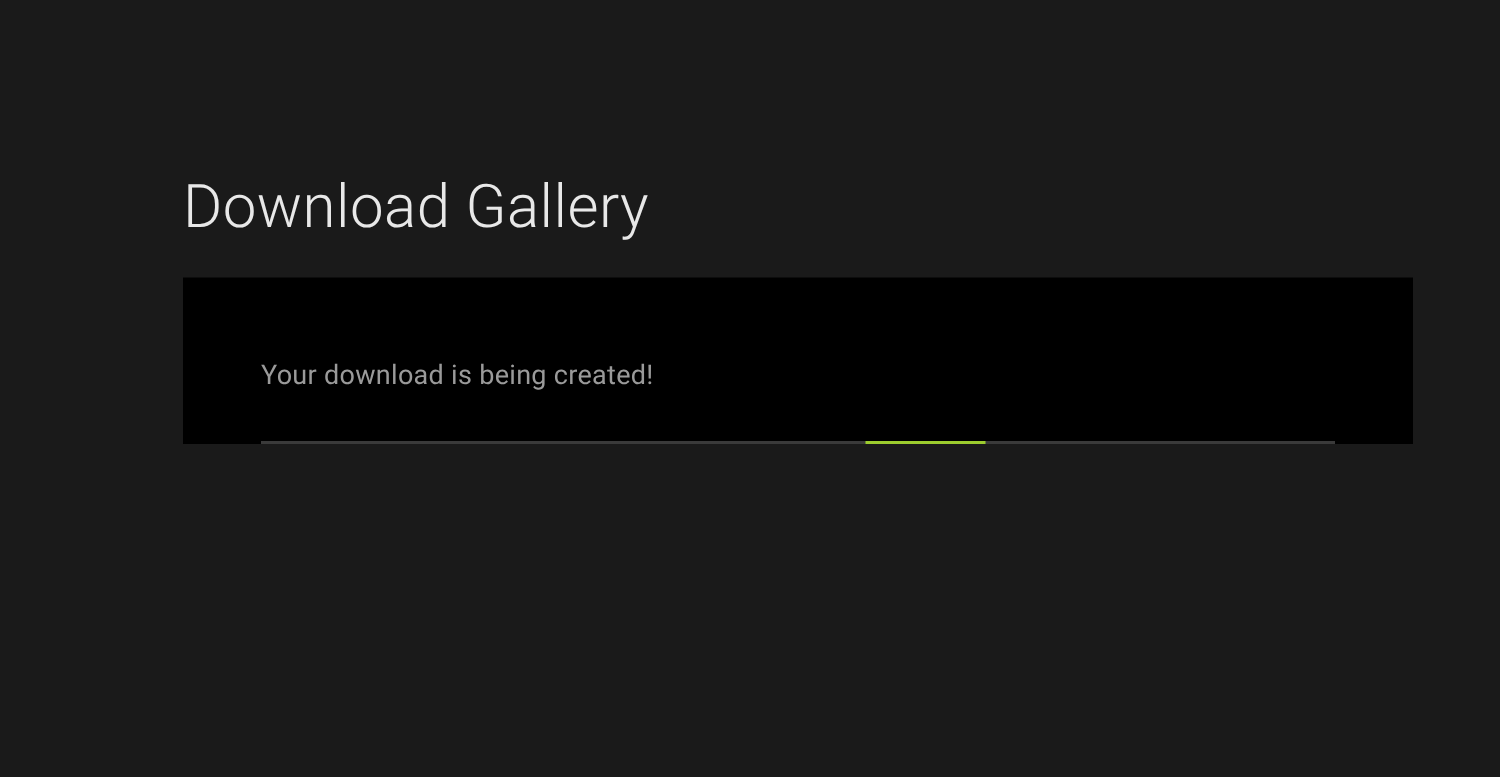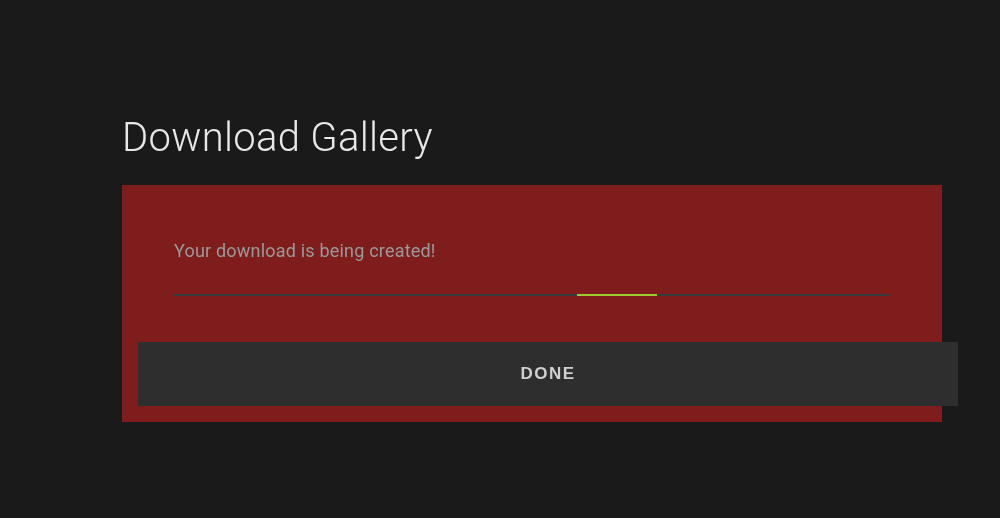--- a/index.html
+++ b/index.html
@@ -18,21 +18,21 @@
       padding: 50px 58px 0 58px;
     }
     .page-title {
       color: #e8e8e8;
       font-size: 40px;
       font-weight: 300;
       margin-bottom: 24px;
       letter-spacing: 0.3px;
     }
     .panel {
-      background-color: #7f1d1d;
+      background-color: #000000;
       padding: 36px 36px 0 36px;
     }
     .body-text {
       color: #9a9a9a;
       font-size: 18px;
       line-height: 1.5;
       margin-bottom: 22px;
       letter-spacing: 0.2px;
     }
     .progress-track {
@@ -73,17 +73,14 @@
 <div class="container">
   <h1 class="page-title">Download Gallery</h1>
 
   <div class="panel">
     <p class="body-text">Your download is being created!</p>
 
     <div class="progress-track">
       <div class="progress-bar"></div>
     </div>
 
-    <div class="button-row">
-      <button class="done-button">DONE</button>
-    </div>
   </div>
 </div>
 
 </body></html>

